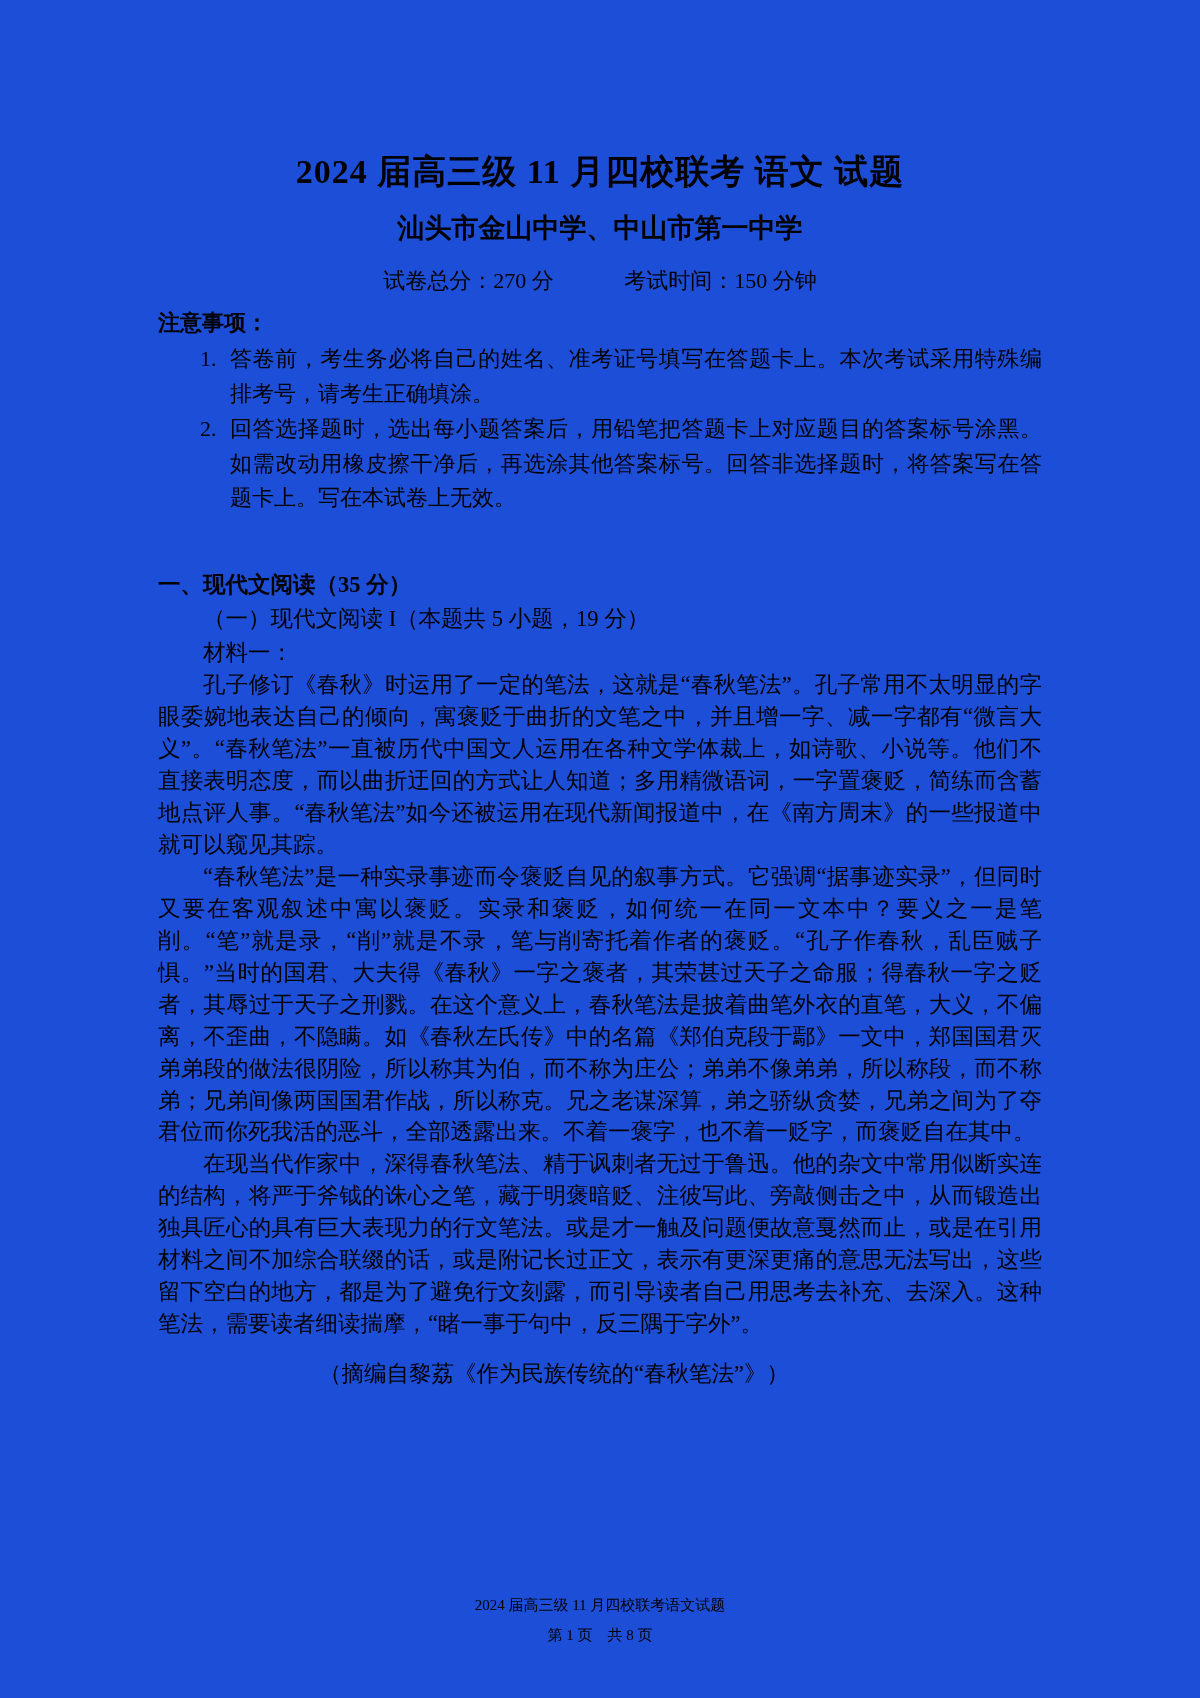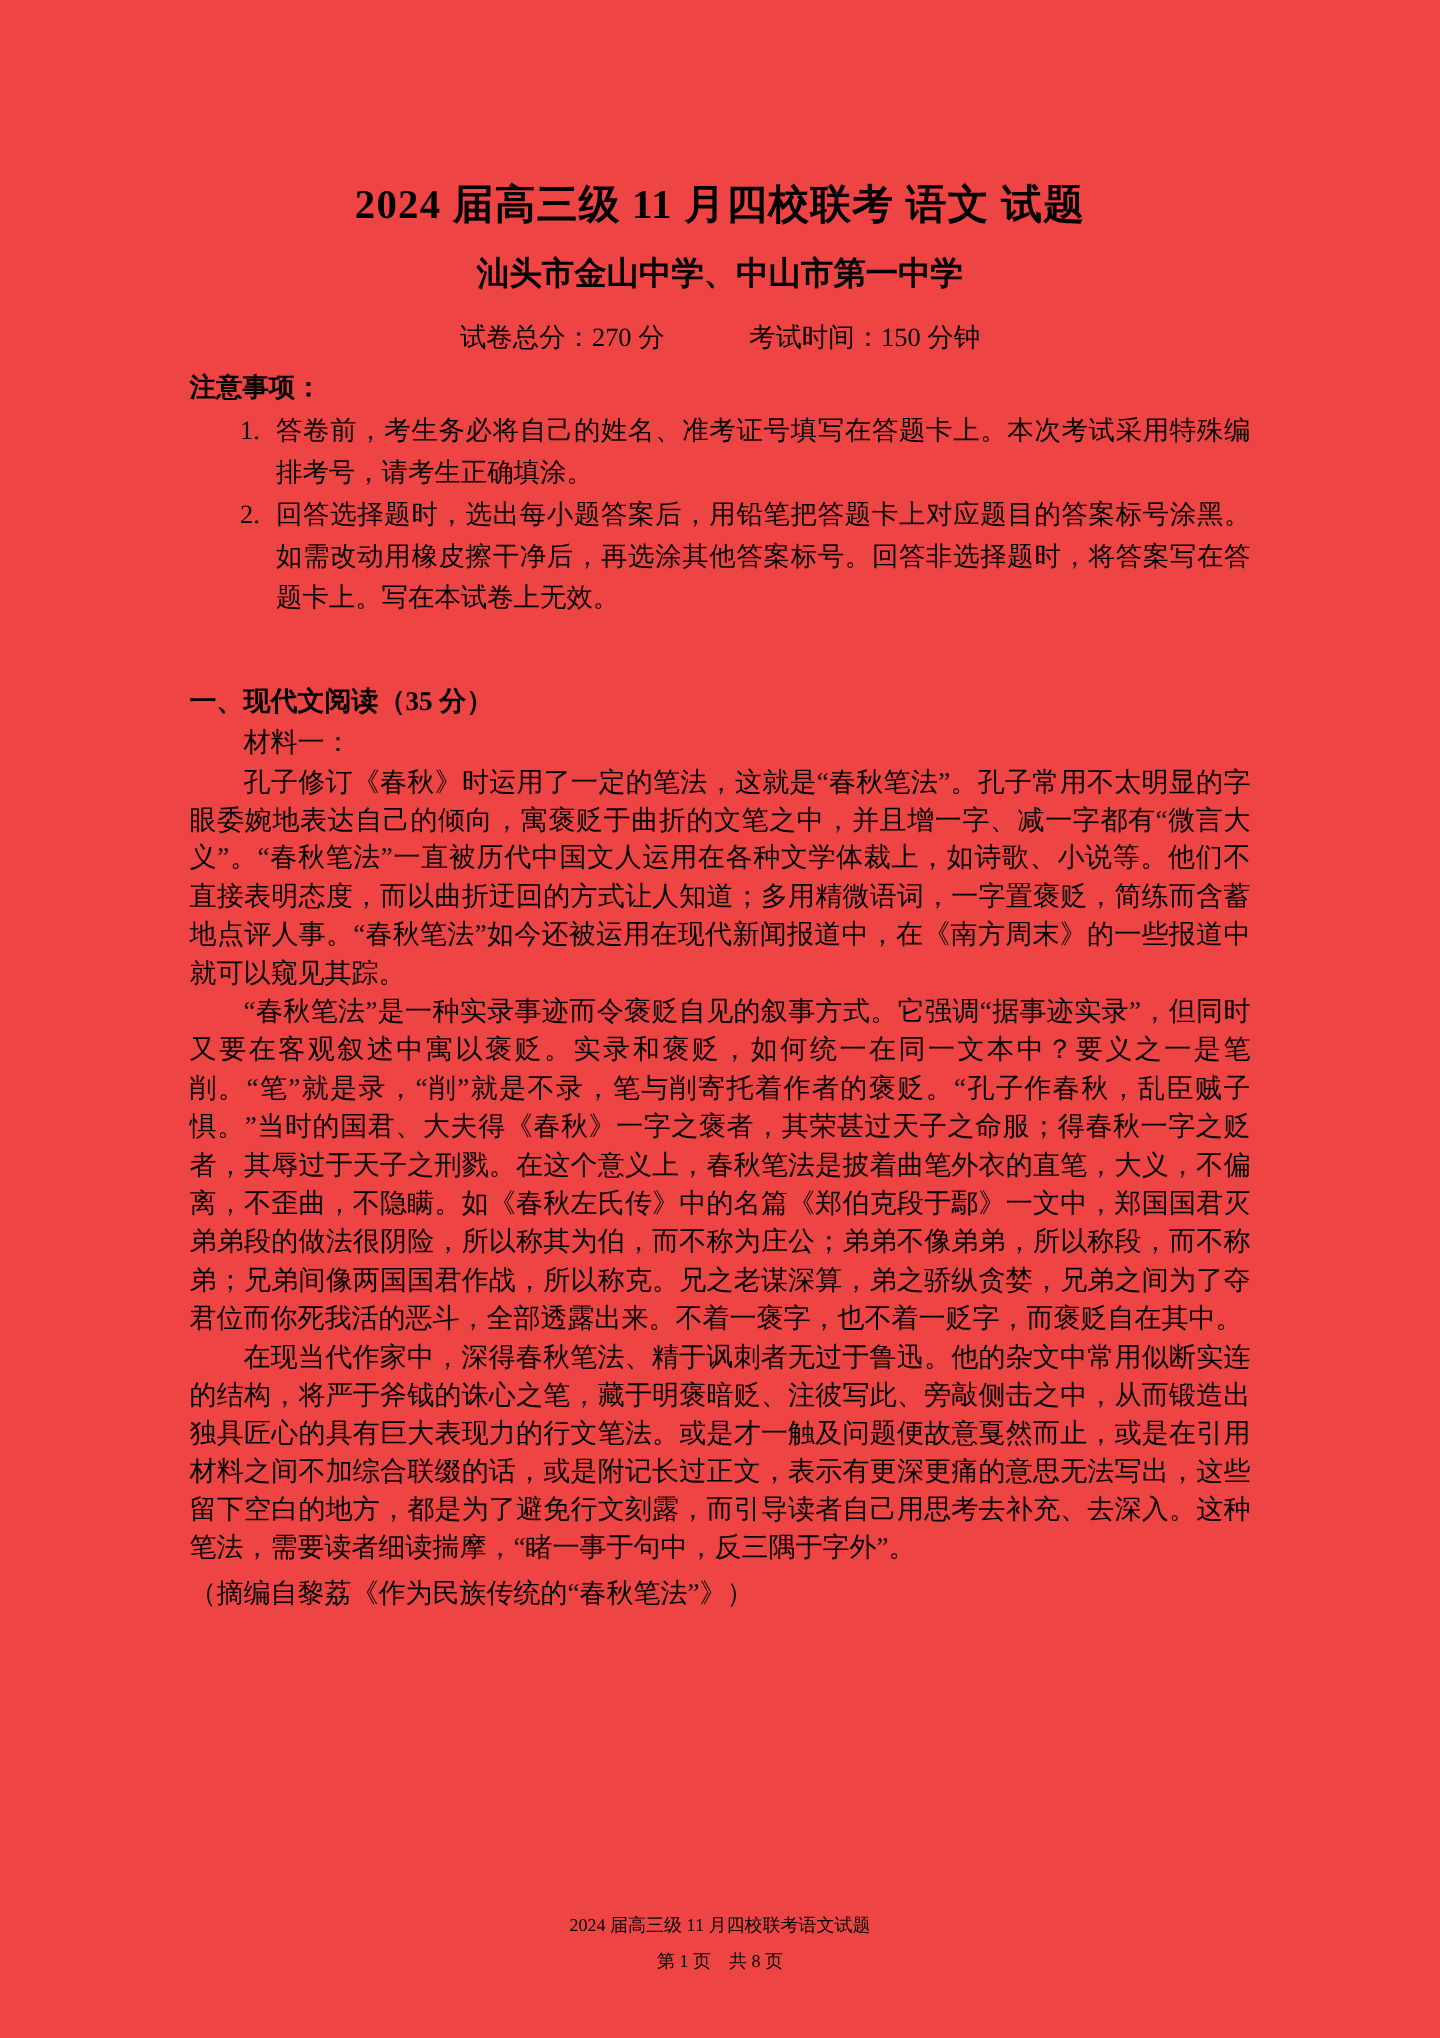--- a/index.html
+++ b/index.html
@@ -2,21 +2,21 @@
 <html><head>
 <meta charset="utf-8">
 <style>
   * { margin: 0; padding: 0; box-sizing: border-box; }
   html, body { background: #ffffff; }
   .page {
     position: relative;
     width: 1200px;
     height: 1698px;
     margin: 0 auto;
-    background: #ef4444;
+    background: #1d4ed8;
     color: #000000;
     font-family: "Liberation Serif", "DejaVu Serif", serif;
     padding: 150px 158px 0 158px;
     overflow: hidden;
   }
   .exam-title {
     text-align: center;
     font-size: 34px;
     font-weight: 700;
     letter-spacing: 1px;
@@ -47,24 +47,24 @@
   .sub-line { line-height: 1.5; text-indent: 2em; }
   .para {
     text-indent: 2em;
     text-align: justify;
     line-height: 1.42;
   }
   .underline-text {
     text-underline-offset: 5px;
   }
   .attribution {
-    text-align: left;
+    text-align: center;
     padding-right: 92px;
     line-height: 1.6;
-    margin-top: 4px;
+    margin-top: 16px;
   }
   .page-footer {
     position: absolute;
     left: 0;
     bottom: 48px;
     width: 100%;
     text-align: center;
     font-size: 15px;
     line-height: 2.0;
     color: #000000;
@@ -93,20 +93,21 @@
       <span class="txt">答卷前，考生务必将自己的姓名、准考证号填写在答题卡上。本次考试采用特殊编排考号，请考生正确填涂。</span>
     </div>
     <div class="notice-item">
       <span class="num">2.</span>
       <span class="txt">回答选择题时，选出每小题答案后，用铅笔把答题卡上对应题目的答案标号涂黑。如需改动用橡皮擦干净后，再选涂其他答案标号。回答非选择题时，将答案写在答题卡上。写在本试卷上无效。</span>
     </div>
   </div>
 
   <div class="section">
     <div class="section-heading">一、现代文阅读（35 分）</div>
+    <div class="sub-line">（一）现代文阅读 I（本题共 5 小题，19 分）</div>
     <div class="sub-line">材料一：</div>
 
     <p class="para">孔子修订《春秋》时运用了一定的笔法，这就是“春秋笔法”。孔子常用不太明显的字眼委婉地表达自己的倾向，寓褒贬于曲折的文笔之中，并且增一字、减一字都有“微言大义”。“春秋笔法”一直被历代中国文人运用在各种文学体裁上，如诗歌、小说等。他们不直接表明态度，而以曲折迂回的方式让人知道；多用精微语词，一字置褒贬，简练而含蓄地点评人事。“春秋笔法”如今还被运用在现代新闻报道中，在《南方周末》的一些报道中就可以窥见其踪。</p>
 
     <p class="para"><span>“春秋笔法”是一种实录事迹而令褒贬自见的叙事方式。它强调“据事迹实录”，但同时又要在客观叙述中寓以褒贬。实录和褒贬，如何统一在同一文本中？要义之一是笔削。“笔”就是录，“削”就是不录，笔与削寄托着作者的褒贬。“孔子作春秋，乱臣贼子惧。”当时的国君、大夫得《春秋》一字之褒者，其荣甚过天子之命服；得春秋一字之贬者，其辱过于天子之刑戮。在这个意义上，春秋笔法是披着曲笔外衣的直笔，大义，不偏离，不歪曲，不隐瞒。如《春秋左氏传》中的名篇《郑伯克段于鄢》一文中，郑国国君灭弟弟段的做法很阴险，所以称其为伯，而不称为庄公；弟弟不像弟弟，所以称段，而不称弟；兄弟间像两国国君作战，所以称克。兄之老谋深算，弟之骄纵贪婪，兄弟之间为了夺君位而你死我活的恶斗，全部透露出来。</span><span class="underline-text">不着一褒字，也不着一贬字，而褒贬自在其中。</span></p>
 
     <p class="para">在现当代作家中，深得春秋笔法、精于讽刺者无过于鲁迅。他的杂文中常用似断实连的结构，将严于斧钺的诛心之笔，藏于明褒暗贬、注彼写此、旁敲侧击之中，从而锻造出独具匠心的具有巨大表现力的行文笔法。或是才一触及问题便故意戛然而止，或是在引用材料之间不加综合联缀的话，或是附记长过正文，表示有更深更痛的意思无法写出，这些留下空白的地方，都是为了避免行文刻露，而引导读者自己用思考去补充、去深入。这种笔法，需要读者细读揣摩，“睹一事于句中，反三隅于字外”。</p>
 
     <div class="attribution">（摘编自黎荔《作为民族传统的“春秋笔法”》）</div>
   </div>

